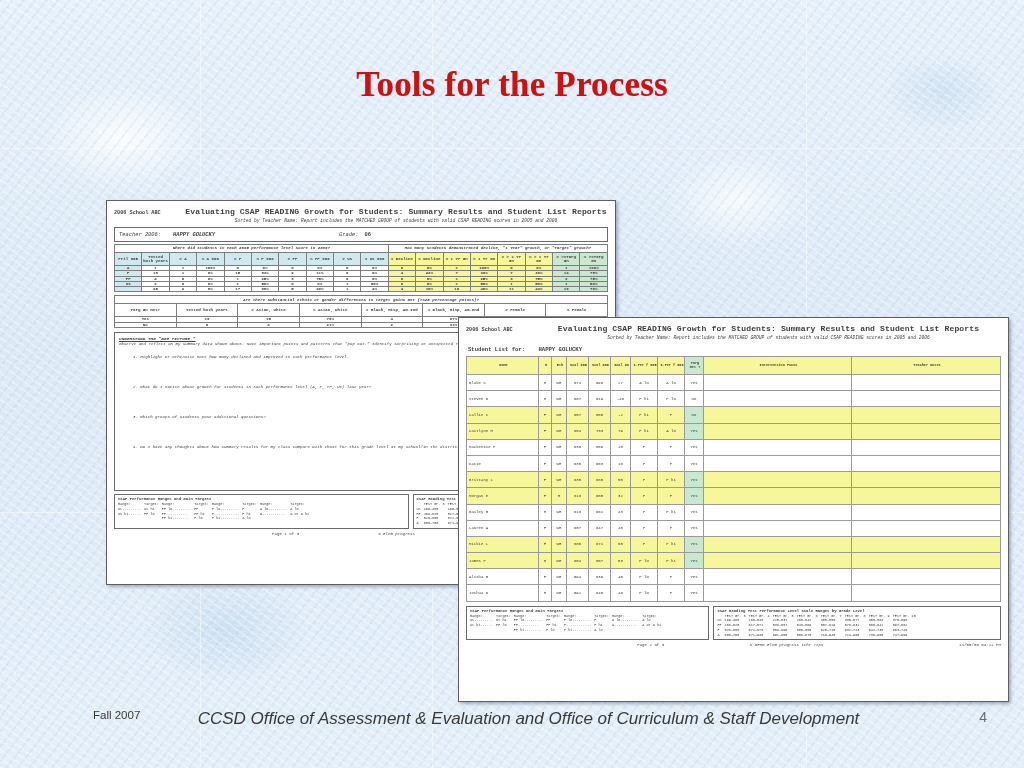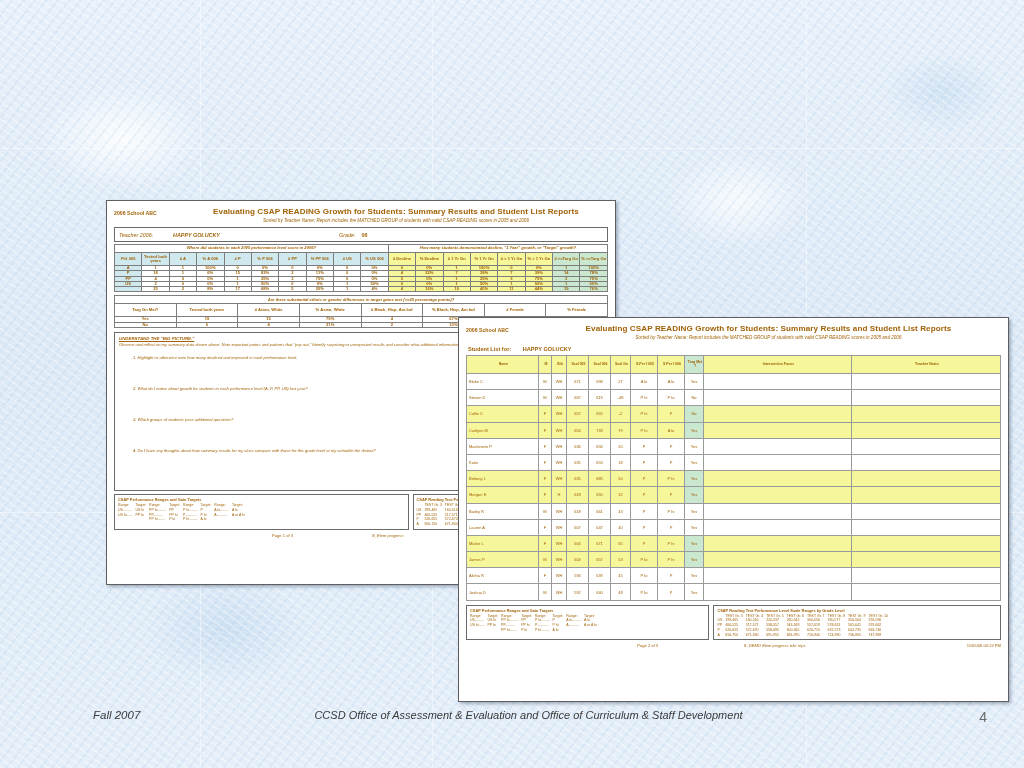--- a/index.html
+++ b/index.html
@@ -47,22 +47,22 @@
     text-shadow:0 0 1px rgba(150,0,0,.25);
   }
   #title .l2{display:block;}
 
   
   .sheet{
     position:absolute;background:#ffffff;z-index:6;
     border:1px solid #5e5e5e;
     box-shadow:2px 2px 3px rgba(60,80,110,.40);
     overflow:hidden;
-    font-family:Liberation Sans, sans-serif;
-    color:#a16207;
+    font-family:Liberation Mono, monospace;
+    color:#404040;
   }
   #sheet-summary{left:106px;top:200px;width:508px;height:383px;}
   #sheet-studentlist{left:458px;top:317px;width:549px;height:383px;}
 
   .inner{position:absolute;inset:6px 7px;}
 
   
   .rpt-head{display:flex;align-items:flex-start;}
   .school-tag{font-size:5.2px;font-weight:bold;white-space:nowrap;padding-top:3px;width:70px;}
   .rpt-titles{flex:1;text-align:center;}
@@ -122,35 +122,36 @@
   table.sl tr.hd td{
     background:#f6f69a;text-align:center;font-weight:bold;font-size:3.5px;height:17px;line-height:1.05;
   }
   table.sl tr.hd td.tg{background:#c9e8cf;}
   tr.alt td{background:#f6f69a;}
   tr.alt td.tgcell{background:#c9e8cf;}
   tr.norm td.tgcell{background:#ffffff;}
 
   
   #footer{position:absolute;left:0;right:0;top:709px;z-index:7;height:24px;}
-  #footer .date{position:absolute;left:93px;top:0;font-size:11.5px;font-style:italic;color:#3a3a3a;}
-  #footer .center{position:absolute;left:0;right:0;top:0;text-align:center;font-size:11px;font-style:italic;color:#3a3a3a;margin-left:33px;}
+  #footer .date{position:absolute;left:93px;top:0;font-size:11.5px;color:#3a3a3a;}
+  #footer .center{position:absolute;left:0;right:0;top:0;text-align:center;font-size:17px;font-style:italic;color:#3a3a3a;margin-left:33px;}
   #footer .pageno{position:absolute;right:37px;top:0;font-size:14px;color:#6b6b6b;}
 </style>
 </head>
 <body>
 
 <div id="slide-bg"></div>
 <div class="seam v" style="left:200px;"></div>
 <div class="seam v" style="left:432px;"></div>
 <div class="seam v" style="left:806px;"></div>
 <div class="seam h" style="top:148px;"></div>
 <div class="seam h" style="top:512px;"></div>
 
 <div id="title">
+  <span class="l2">Tools for the Process</span>
 </div>
 
 <div class="sheet" id="sheet-summary">
   <div class="inner">
 
     <div class="rpt-head">
       <div class="school-tag">2006 School ABC</div>
       <div class="rpt-titles">
         <div class="rpt-title">Evaluating CSAP READING Growth for Students: Summary Results and Student List Reports</div>
         <div class="rpt-sub">Sorted by Teacher Name:  Report includes the MATCHED GROUP of students with valid CSAP READING scores in 2005 and 2006</div>

